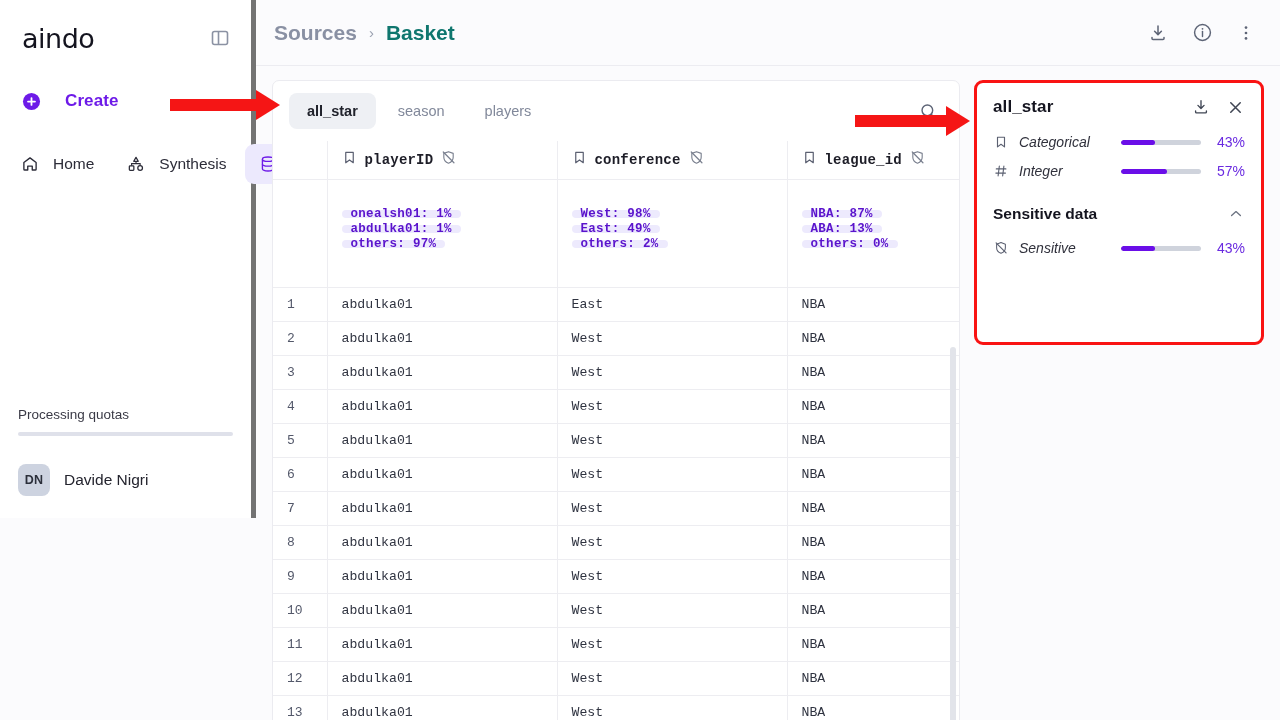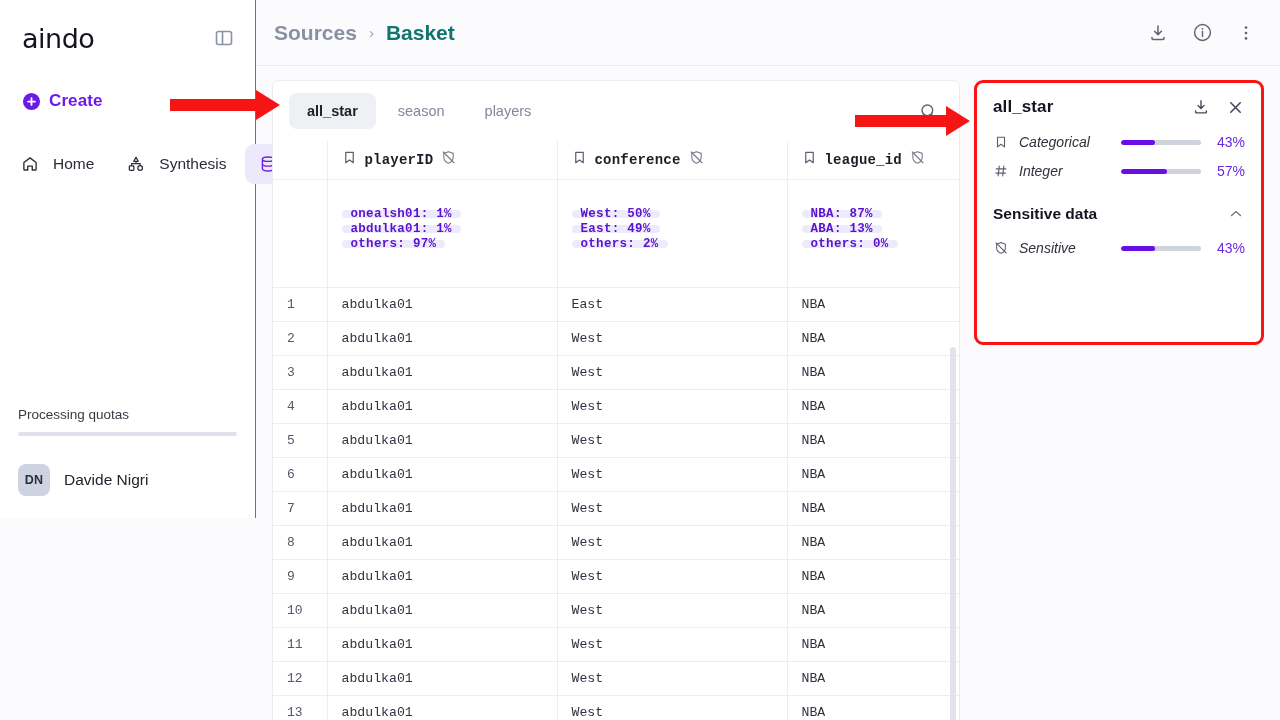--- a/index.html
+++ b/index.html
@@ -8,29 +8,29 @@
     background: #ffffff;
     font-family: "Liberation Sans", sans-serif;
     overflow: hidden;
   }
   .app { position: relative; width: 1280px; height: 720px; display: flex; background:#fbfbfd; }
 
   
   .sidebar {
     width: 256px; height: 518px; flex: 0 0 256px;
     background: #ffffff;
-    border-right: 1px solid #737373;
+    border-right: 5px solid #737373;
     display: flex; flex-direction: column;
     position: relative;
   }
   .sb-top { display: flex; align-items: center; justify-content: space-between; padding: 18px 18px 0 22px; height: 58px; }
   .logo { font-size: 27px; font-weight: 500; letter-spacing: -0.5px; color: #14141f; font-family: "DejaVu Sans", sans-serif; }
   .sb-toggle { width: 26px; height: 26px; display: flex; align-items:center; justify-content:center; cursor: pointer; }
 
-  .create-row { display: flex; align-items: center; gap: 8px; padding: 0 22px; margin-top: 28px; cursor: pointer; height: 30px; }
+  .create-row { display: flex; align-items: center; gap: 24px; padding: 0 22px; margin-top: 28px; cursor: pointer; height: 30px; }
   .create-icon { width: 19px; height: 19px; flex:0 0 19px; }
   .create-label { color: #6d1ae8; font-size: 17px; font-weight: 600; letter-spacing: .1px; }
 
   .nav { margin-top: 28px; padding: 0 6px; display:flex; flex-direction: row; gap: 4px;}
   .nav-item { display:flex; align-items:center; gap: 14px; height: 40px; padding: 0 14px; border-radius: 9px; cursor:pointer; }
   .nav-item .ico { width: 19px; height:19px; flex:0 0 19px; display:flex; align-items:center; justify-content:center;}
   .nav-item .lbl { font-size: 15.5px; color: #2c2c38; }
   .nav-item.active { background: #ece9fd; }
   .nav-item.active .lbl { color: #6d1ae8; }
 
@@ -299,21 +299,21 @@
                 </th>
               </tr>
               <tr>
                 <td class="stats-cell idx"></td>
                 <td class="stats-cell">
                   <div class="chip-row"><span class="chip">onealsh01: 1%</span></div>
                   <div class="chip-row"><span class="chip">abdulka01: 1%</span></div>
                   <div class="chip-row"><span class="chip">others: 97%</span></div>
                 </td>
                 <td class="stats-cell">
-                  <div class="chip-row"><span class="chip">West: 50%</span></div>
+                  <div class="chip-row"><span class="chip">West: 98%</span></div>
                   <div class="chip-row"><span class="chip">East: 49%</span></div>
                   <div class="chip-row"><span class="chip">others: 2%</span></div>
                 </td>
                 <td class="stats-cell">
                   <div class="chip-row"><span class="chip">NBA: 87%</span></div>
                   <div class="chip-row"><span class="chip">ABA: 13%</span></div>
                   <div class="chip-row"><span class="chip">others: 0%</span></div>
                 </td>
               </tr>
             </thead>

